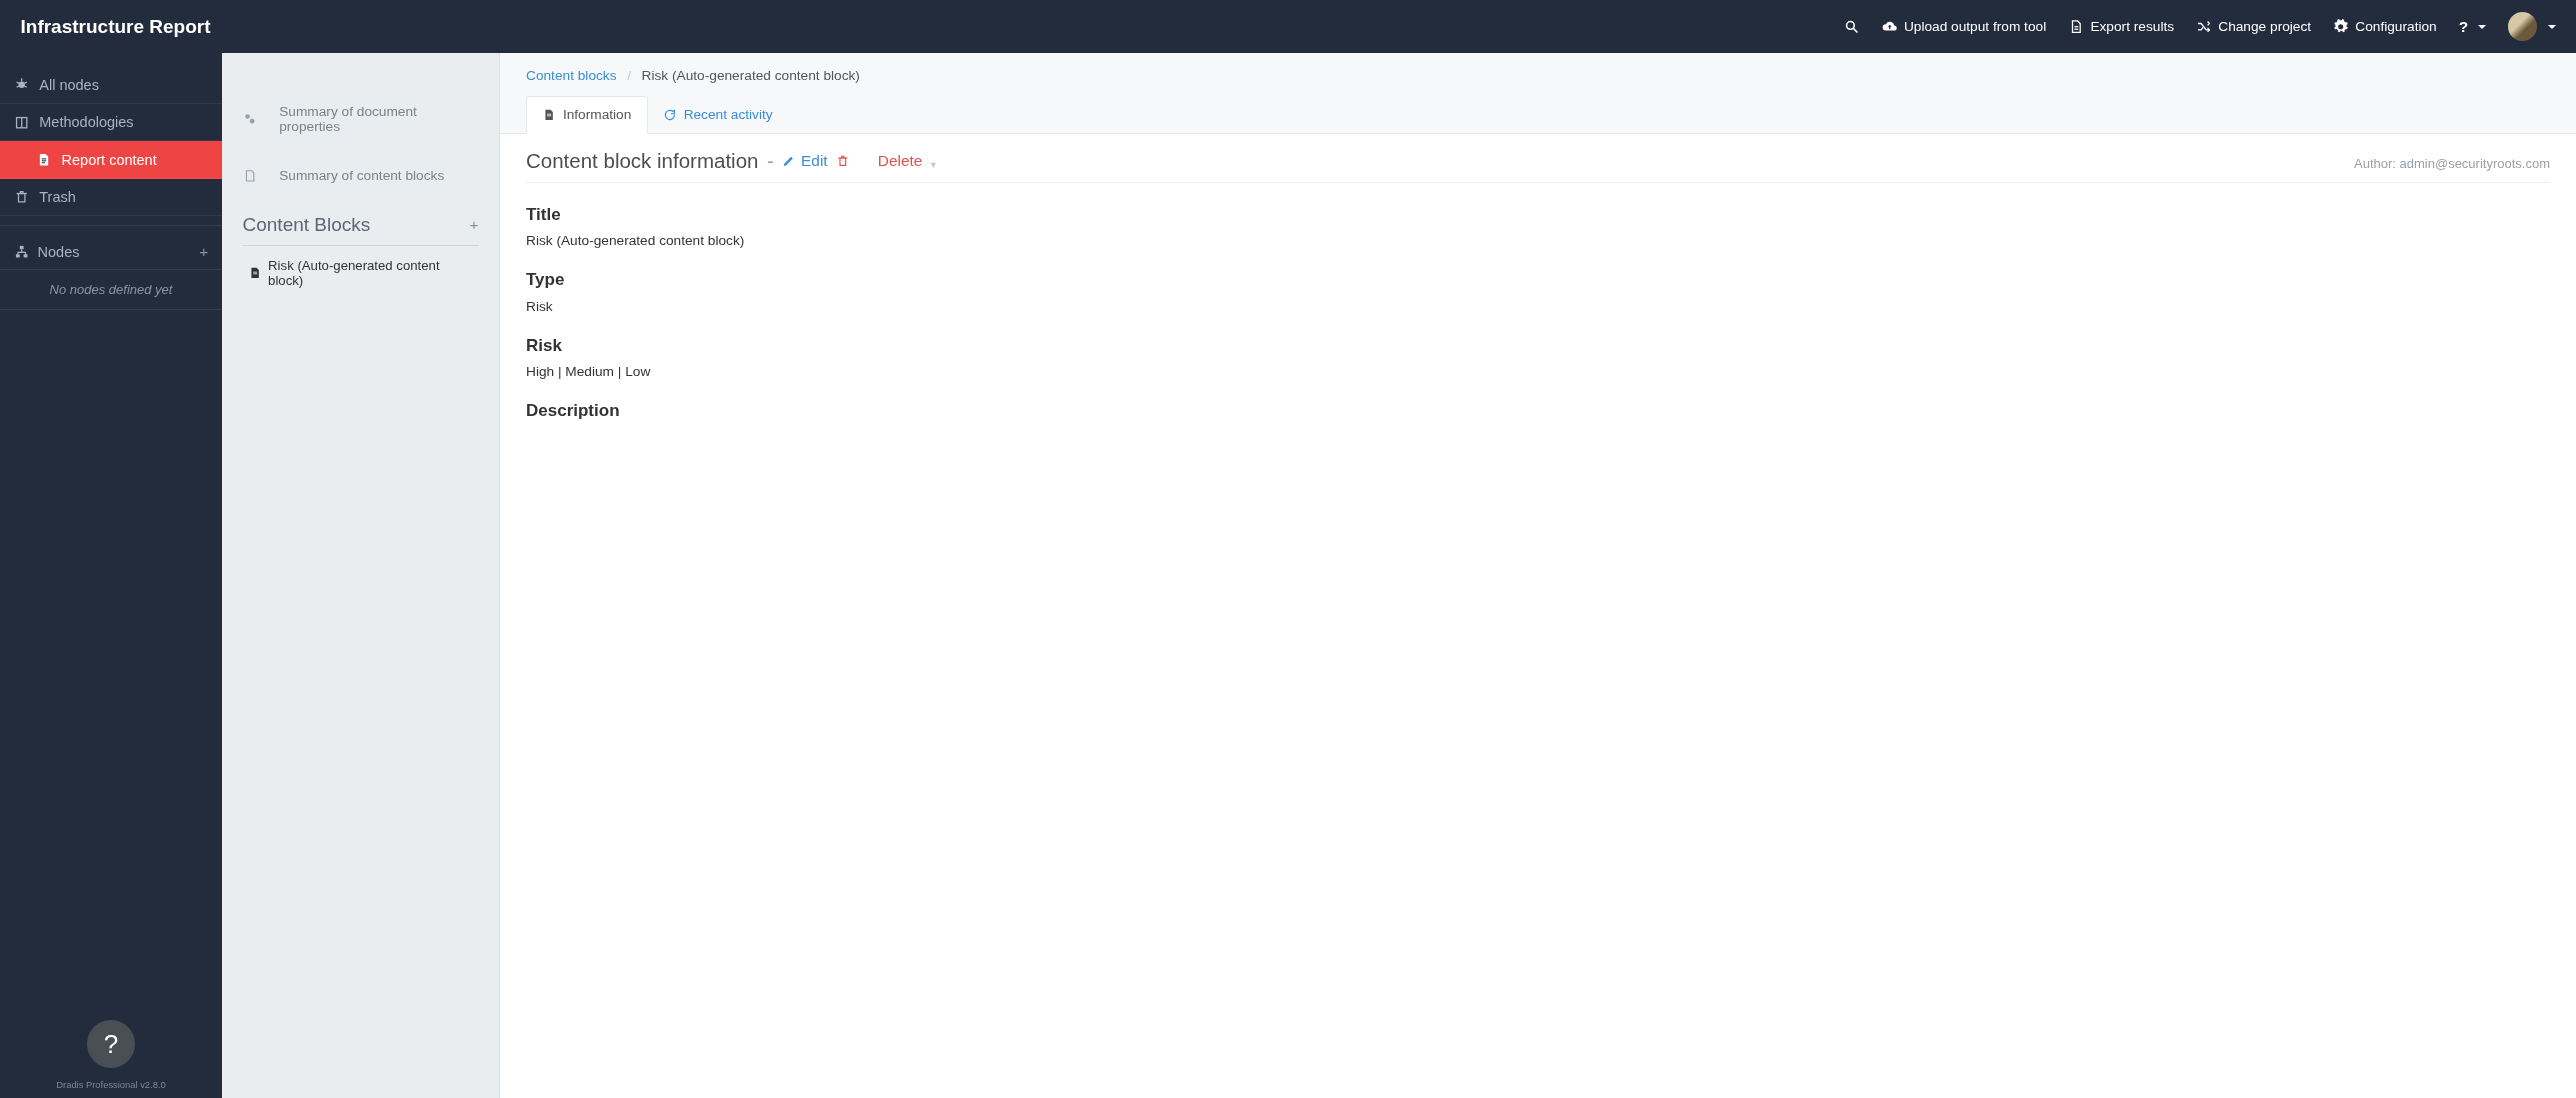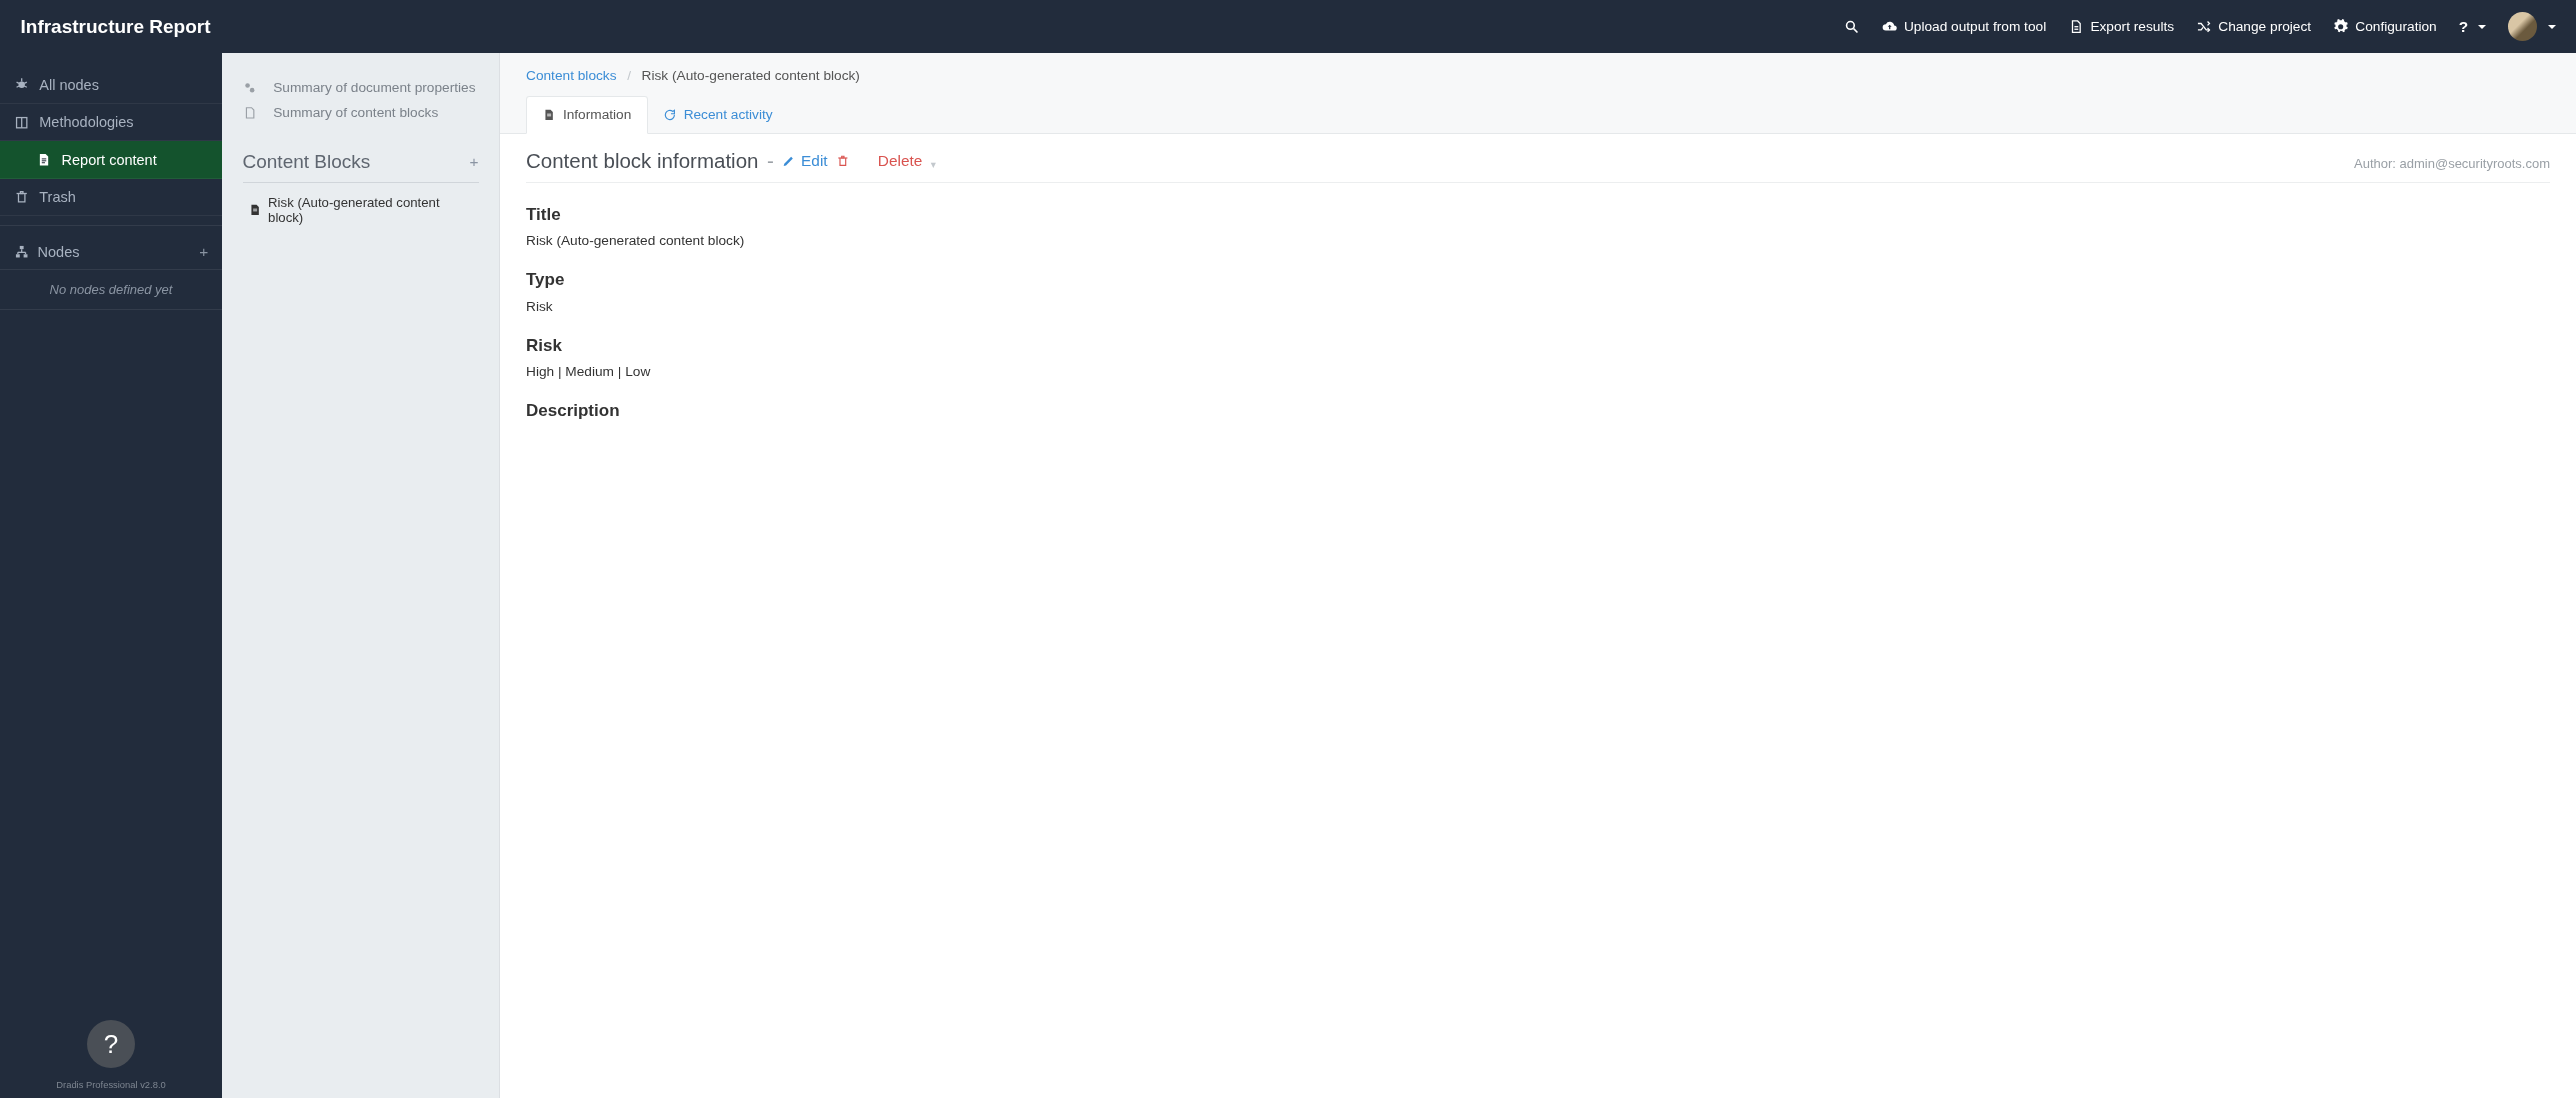--- a/index.html
+++ b/index.html
@@ -14,31 +14,31 @@
   .topnav a { color: #fff; text-decoration: none; font-size: 13.7px; display: flex; align-items: center; gap: 6.8px; cursor: pointer; }
   .topnav .icon { display: inline-flex; }
   .avatar { width: 29px; height: 29px; border-radius: 50%; background: linear-gradient(135deg,#d9c6a5 40%,#6b5a3e 60%); }
   .caret-down { width:0;height:0;border-left:4.3px solid transparent;border-right:4.3px solid transparent;border-top:4.3px solid #fff; display:inline-block; margin-left:3.4px;}
 
   
   .main { flex:1; display:flex; min-height:0; }
   .sidebar { width: 222px; background: #222c3c; color: #a8b2c0; display:flex; flex-direction:column; position:relative;}
   .sidebar-nav { padding-top: 13.7px; }
   .sidebar-item { display:flex; align-items:center; gap:10.2px; padding: 10.2px 13.7px; color:#a8b2c0; font-size:14.5px; border-bottom:0.9px solid rgba(255,255,255,0.06); cursor:pointer;}
-  .sidebar-item.active { background:#14532d; color:#fff; position:relative;padding-left:36px;}
+  .sidebar-item.active { background:#ef4444; color:#fff; position:relative;padding-left:36px;}
   .sidebar-item.active::after { content:""; position:absolute; right:-8.5px; top:50%; transform:translateY(-50%); width:0;height:0;border-top:8.5px solid transparent;border-bottom:8.5px solid transparent;border-right:8.5px solid #e9edf0;}
   .sidebar-section { display:flex; align-items:center; justify-content:space-between; padding: 17px 13.7px 8.5px; color:#a8b2c0; font-size:14.5px; border-top:0.9px solid rgba(255,255,255,0.08); border-bottom:0.9px solid rgba(255,255,255,0.08); margin-top:8.5px;}
   .sidebar-empty { font-style:italic; text-align:center; color:#8a94a2; padding:12px 0; font-size:13px; border-bottom:0.9px solid rgba(255,255,255,0.08);}
   .sidebar-footer { margin-top:auto; text-align:center; padding:13.7px 0 8.5px; }
   .help-bubble { width:48px; height:48px; border-radius:50%; background:#4a4f56; color:#fff; font-size:26px; display:flex; align-items:center; justify-content:center; margin:0 auto 10.2px; cursor:pointer;}
   .version { color:#7d8590; font-size:9.4px; }
 
   
   .panel2 { width: 278px; background:#e9edf0; border-right:0.9px solid #dcdfe3; padding: 22px 20.5px; }
-  .panel2-link { display:flex; align-items:center; gap:17px; color:#7b828a; font-size:13.7px; padding:5.1px 0; cursor:pointer;}
+  .panel2-link { display:flex; align-items:center; gap:23px; color:#7b828a; font-size:13.7px; padding:5.1px 0; cursor:pointer;margin-top:24px;}
   .panel2-heading { display:flex; align-items:center; justify-content:space-between; margin-top:26px; padding-bottom:8.5px; border-bottom:0.9px solid #d0d5da; color:#5f6670;}
   .panel2-heading h3 { font-size:19px; font-weight:400; color:#5f6670;}
   .panel2-item { display:flex; align-items:center; gap:6.8px; padding: 12px 5.1px; color:#333; font-size:13.2px; cursor:pointer;}
 
   
   .content { flex:1; background:#fff; display:flex; flex-direction:column; min-width:0;}
   .content-header { background:#f7f8f9; border-bottom:0.9px solid #e5e8ea; padding: 0 26px; }
   .breadcrumb { padding: 15.4px 0 12px; font-size:13.7px; color:#555;}
   .breadcrumb a { color:#3b8dd6; text-decoration:none; }
   .breadcrumb .sep { color:#c3c8cd; padding:0 6.8px;}

